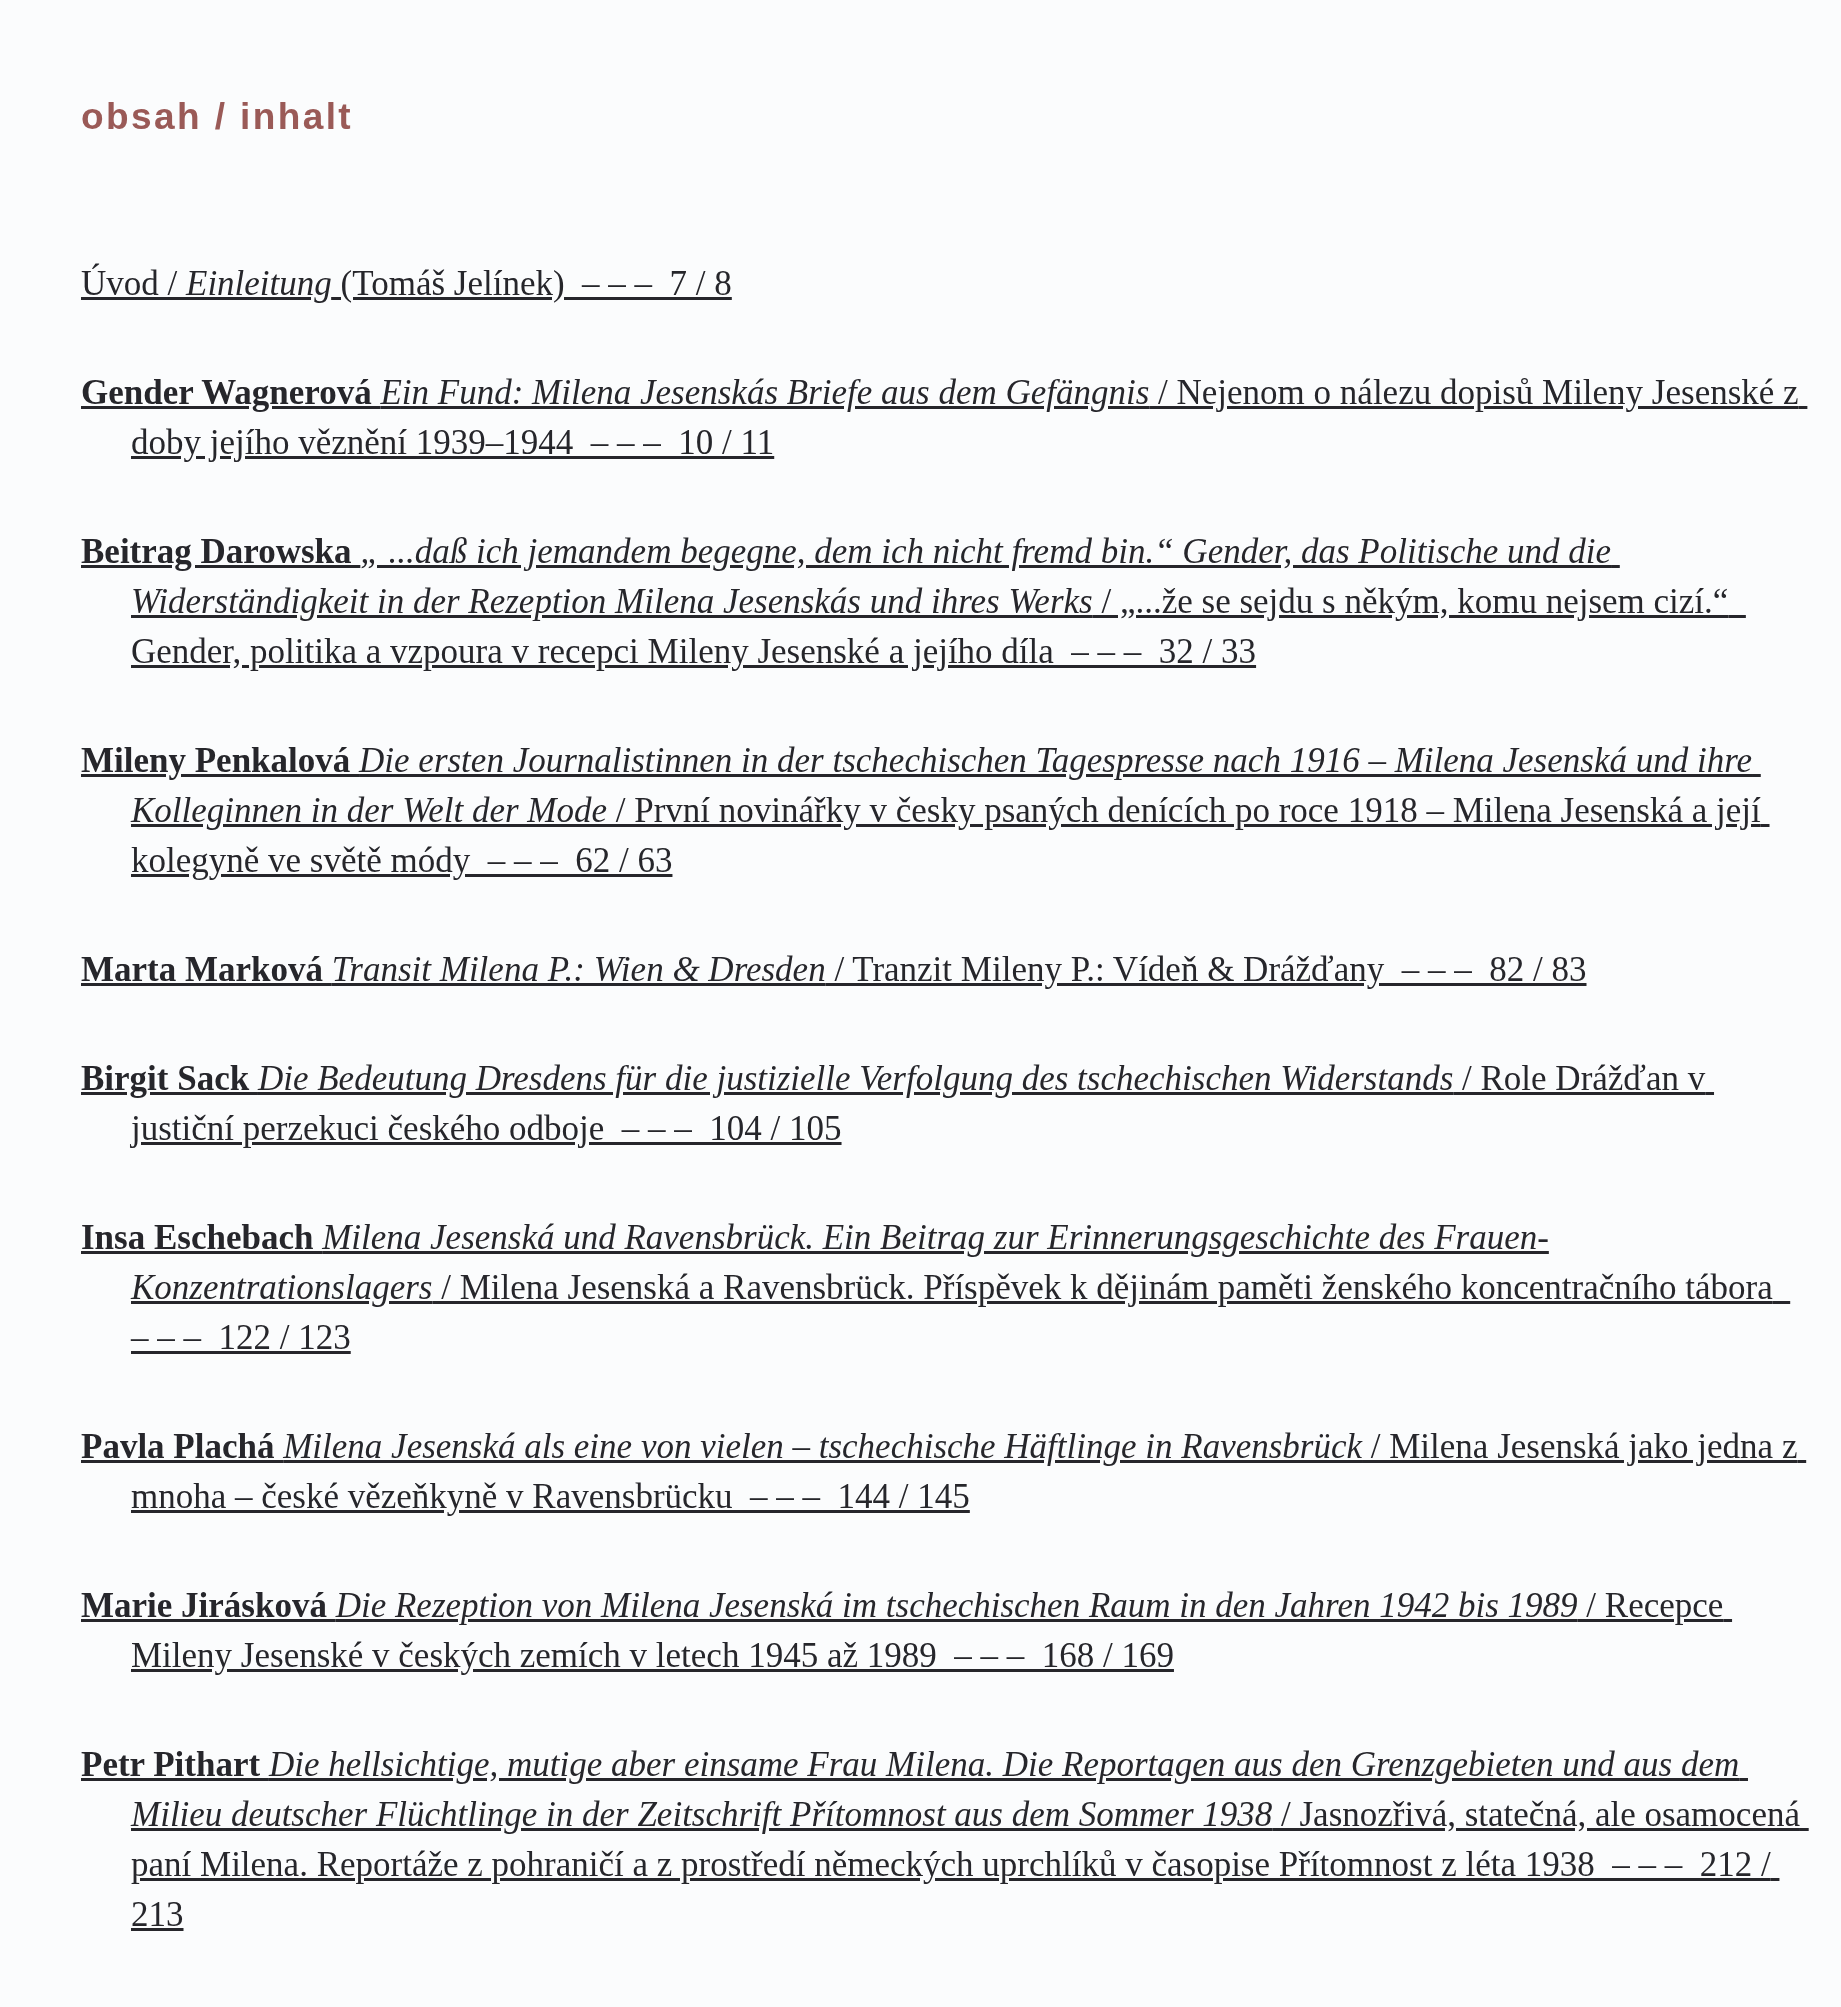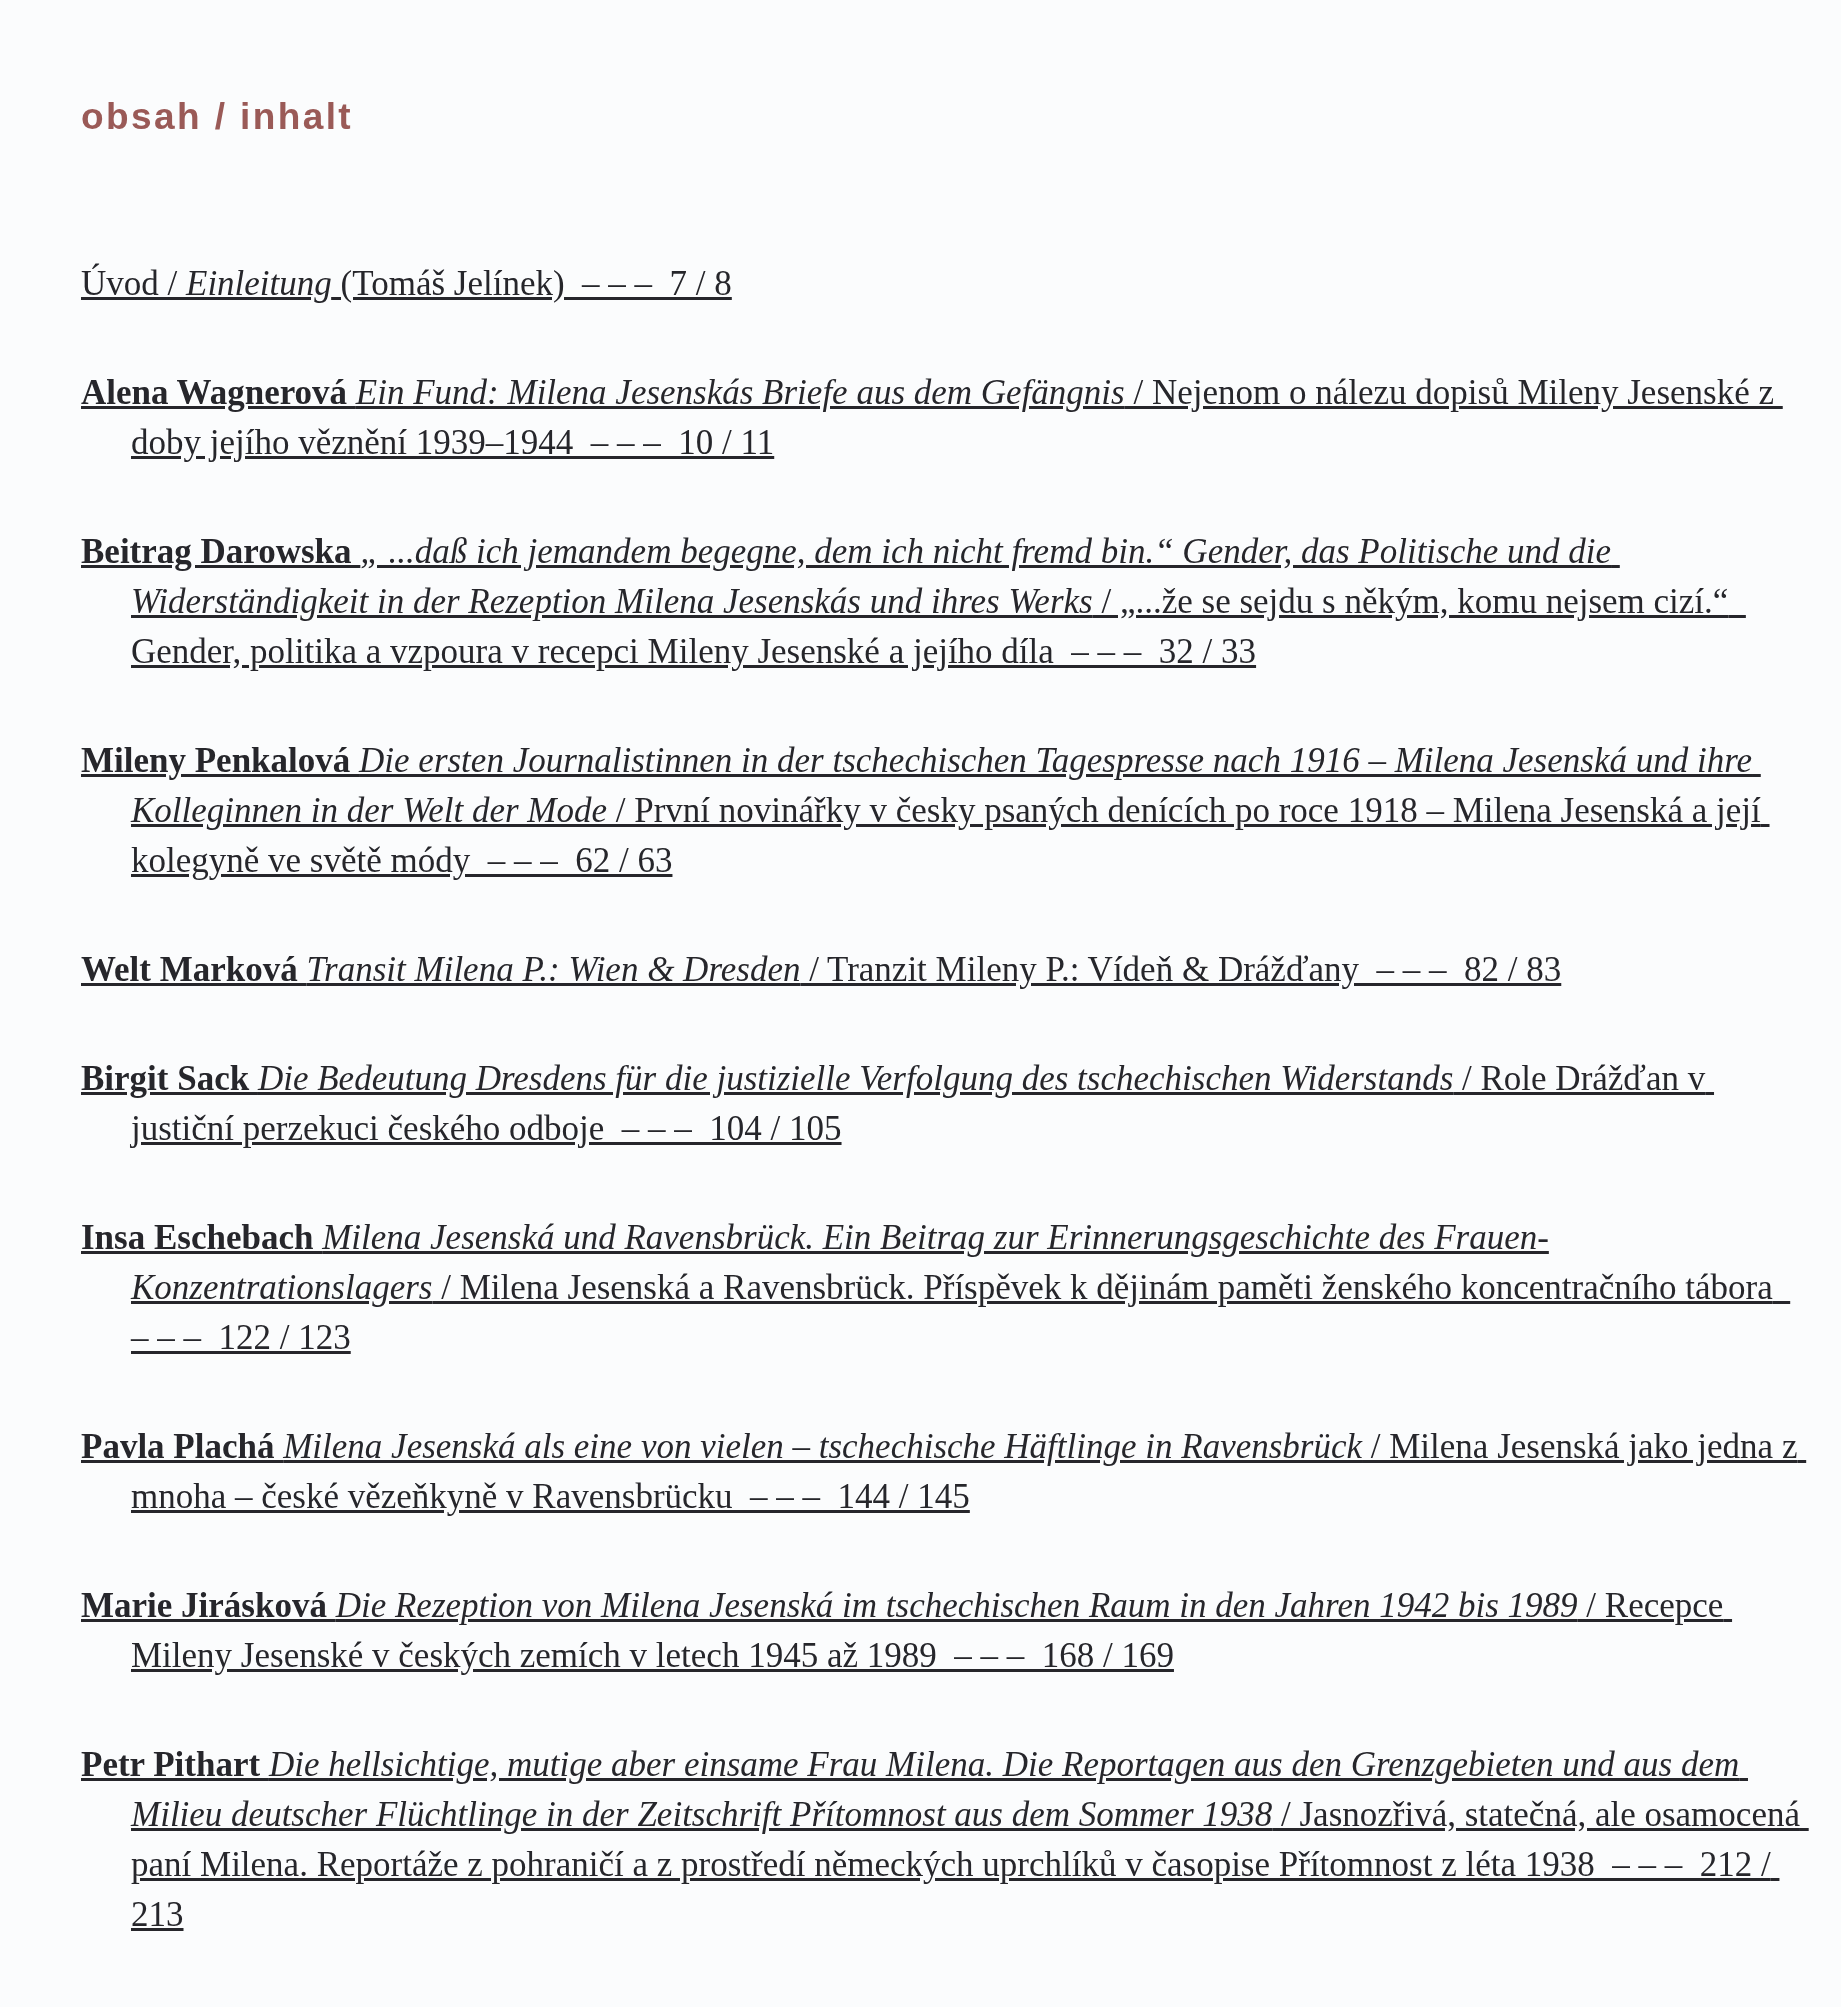--- a/index.html
+++ b/index.html
@@ -43,24 +43,24 @@
   .r { font-style: normal; font-weight: normal; }
 </style>
 </head>
 <body>
 
 <div class="page" style="background: rgb(251, 252, 253); color: rgb(38, 38, 43);">
   <h1 class="page-title" style="color: rgb(154, 90, 87);">obsah / inhalt</h1>
 
   <div class="toc-list">
       <p class="entry"><span class="r">Úvod / </span><span class="i">Einleitung</span><span class="r"> (Tomáš Jelínek)  – – –  7 / 8</span></p>
-      <p class="entry"><span class="b">Alena Wagnerová </span><span class="i">Ein Fund: Milena Jesenskás Briefe aus dem Gefängnis</span><span class="r"> / Nejenom o nálezu dopisů Mileny Jesenské z doby jejího věznění 1939–1944  – – –  10 / 11</span></p>
+      <p class="entry"><span class="b">Gender Wagnerová </span><span class="i">Ein Fund: Milena Jesenskás Briefe aus dem Gefängnis</span><span class="r"> / Nejenom o nálezu dopisů Mileny Jesenské z doby jejího věznění 1939–1944  – – –  10 / 11</span></p>
       <p class="entry"><span class="b">Beitrag Darowska </span><span class="i">„ ...daß ich jemandem begegne, dem ich nicht fremd bin.“ Gender, das Politische und die Widerständigkeit in der Rezeption Milena Jesenskás und ihres Werks</span><span class="r"> / „...že se sejdu s někým, komu nejsem cizí.“  Gender, politika a vzpoura v recepci Mileny Jesenské a jejího díla  – – –  32 / 33</span></p>
       <p class="entry"><span class="b">Mileny Penkalová </span><span class="i">Die ersten Journalistinnen in der tschechischen Tagespresse nach 1916 – Milena Jesenská und ihre Kolleginnen in der Welt der Mode</span><span class="r"> / První novinářky v česky psaných denících po roce 1918 – Milena Jesenská a její kolegyně ve světě módy  – – –  62 / 63</span></p>
-      <p class="entry"><span class="b">Welt Marková </span><span class="i">Transit Milena P.: Wien &amp; Dresden</span><span class="r"> / Tranzit Mileny P.: Vídeň &amp; Drážďany  – – –  82 / 83</span></p>
+      <p class="entry"><span class="b">Marta Marková </span><span class="i">Transit Milena P.: Wien &amp; Dresden</span><span class="r"> / Tranzit Mileny P.: Vídeň &amp; Drážďany  – – –  82 / 83</span></p>
       <p class="entry"><span class="b">Birgit Sack </span><span class="i">Die Bedeutung Dresdens für die justizielle Verfolgung des tschechischen Widerstands</span><span class="r"> / Role Drážďan v justiční perzekuci českého odboje  – – –  104 / 105</span></p>
       <p class="entry"><span class="b">Insa Eschebach </span><span class="i">Milena Jesenská und Ravensbrück. Ein Beitrag zur Erinnerungsgeschichte des Frauen-Konzentrationslagers</span><span class="r"> / Milena Jesenská a Ravensbrück. Příspěvek k dějinám paměti ženského koncentračního tábora  – – –  122 / 123</span></p>
       <p class="entry"><span class="b">Pavla Plachá </span><span class="i">Milena Jesenská als eine von vielen – tschechische Häftlinge in Ravensbrück</span><span class="r"> / Milena Jesenská jako jedna z mnoha – české vězeňkyně v Ravensbrücku  – – –  144 / 145</span></p>
       <p class="entry"><span class="b">Marie Jirásková </span><span class="i">Die Rezeption von Milena Jesenská im tschechischen Raum in den Jahren 1942 bis 1989</span><span class="r"> / Recepce Mileny Jesenské v českých zemích v letech 1945 až 1989  – – –  168 / 169</span></p>
       <p class="entry"><span class="b">Petr Pithart </span><span class="i">Die hellsichtige, mutige aber einsame Frau Milena. Die Reportagen aus den Grenzgebieten und aus dem Milieu deutscher Flüchtlinge in der Zeitschrift Přítomnost aus dem Sommer 1938</span><span class="r"> / Jasnozřivá, statečná, ale osamocená paní Milena. Reportáže z pohraničí a z prostředí německých uprchlíků v časopise Přítomnost z léta 1938  – – –  212 / 213</span></p>
     </div>
 </div>
 
 
 </body></html>

